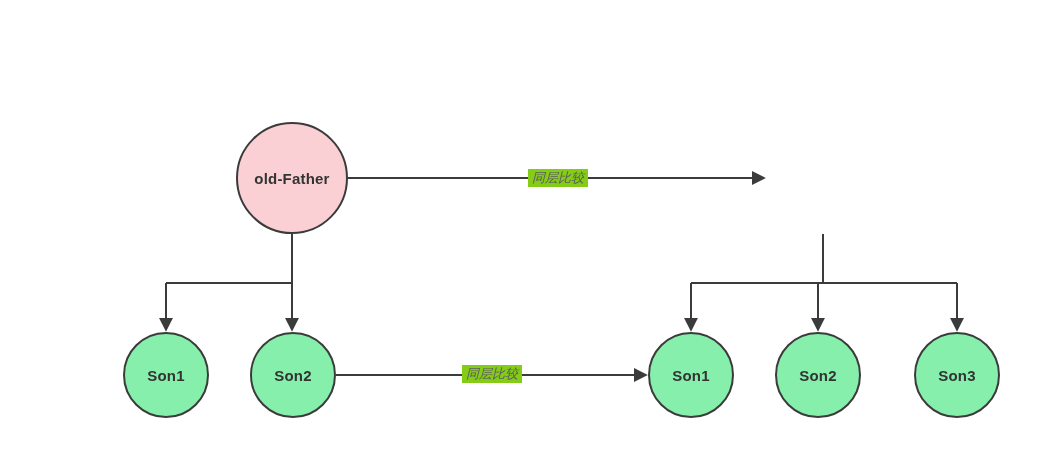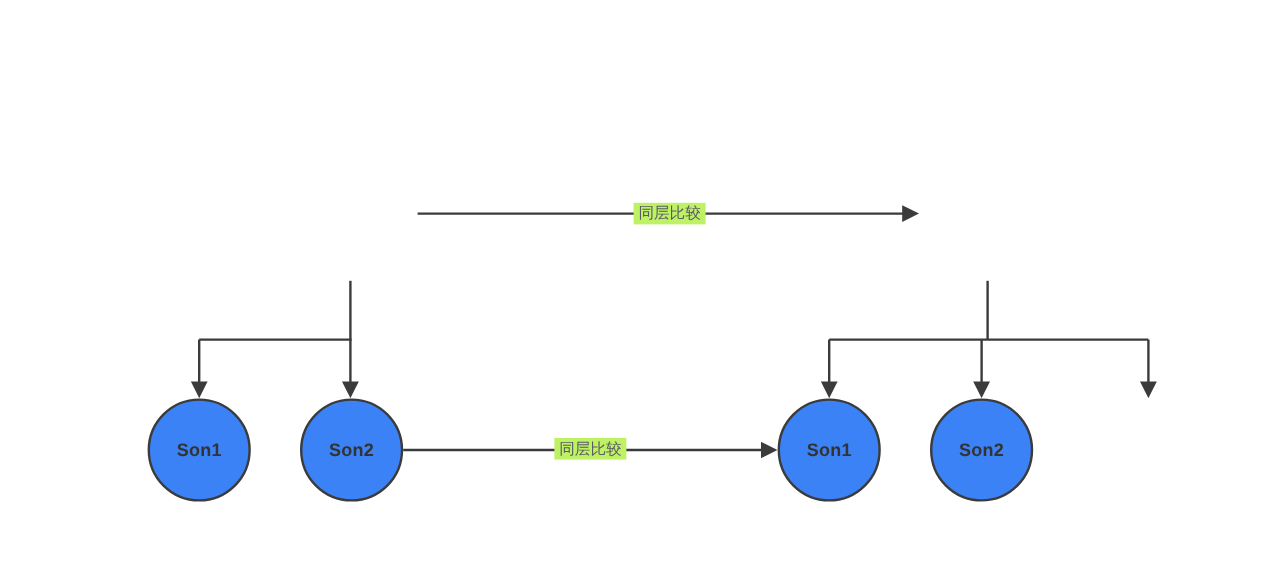--- a/index.html
+++ b/index.html
@@ -35,31 +35,32 @@
     letter-spacing: 0.2px;
   }
   .node.parent {
     width: 112px;
     height: 112px;
     background: #fbd0d4;
   }
   .node.child {
     width: 86px;
     height: 86px;
-    background: #3b82f6;
+    background: #86efac;
   }
   .edge-label {
     position: absolute;
     transform: translate(-50%, -50%);
-    background: #bef264;
+    background: #84cc16;
     color: #5a5a64;
     font-size: 13px;
     padding: 0 4px;
     white-space: nowrap;
     line-height: 18px;
+    font-style: italic;
   }
 </style>
 </head>
 <body>
 
 <div class="canvas">
 
   <svg class="wires" viewBox="0 0 1061 476" xmlns="http://www.w3.org/2000/svg">
     <defs>
       <marker id="arrow" viewBox="0 0 12 12" refX="1" refY="6" markerWidth="14" markerHeight="14" markerUnits="userSpaceOnUse" orient="auto">
@@ -80,36 +81,42 @@
 
     <g stroke="#3b3b3b" stroke-width="2" fill="none">
       <path d="M823,234 V283"></path>
       <path d="M691,283 H957"></path>
       <path d="M691,283 V319" marker-end="url(#arrow)"></path>
       <path d="M818,283 V319" marker-end="url(#arrow)"></path>
       <path d="M957,283 V319" marker-end="url(#arrow)"></path>
     </g>
   </svg>
 
+  <div class="node parent" style="left:236px; top:122px;">
+    <span>old-Father</span>
+  </div>
 
 
   <div class="node child" style="left:123px; top:332px;">
     <span>Son1</span>
   </div>
 
   <div class="node child" style="left:250px; top:332px;">
     <span>Son2</span>
   </div>
 
   <div class="node child" style="left:648px; top:332px;">
     <span>Son1</span>
   </div>
 
   <div class="node child" style="left:775px; top:332px;">
     <span>Son2</span>
   </div>
 
+  <div class="node child" style="left:914px; top:332px;">
+    <span>Son3</span>
+  </div>
 
   <div class="edge-label" style="left:558px; top:178px;">同层比较</div>
 
   <div class="edge-label" style="left:492px; top:374px;">同层比较</div>
 
 </div>
 
 </body></html>

